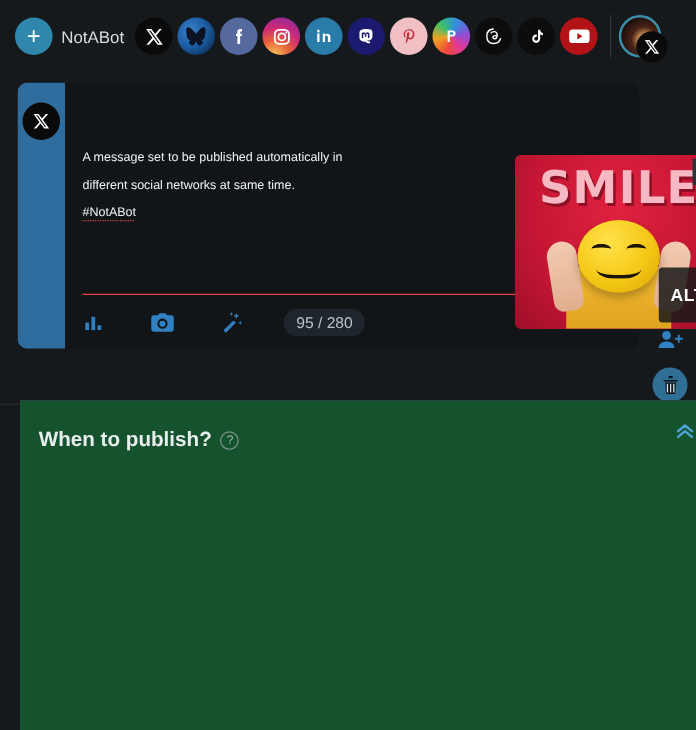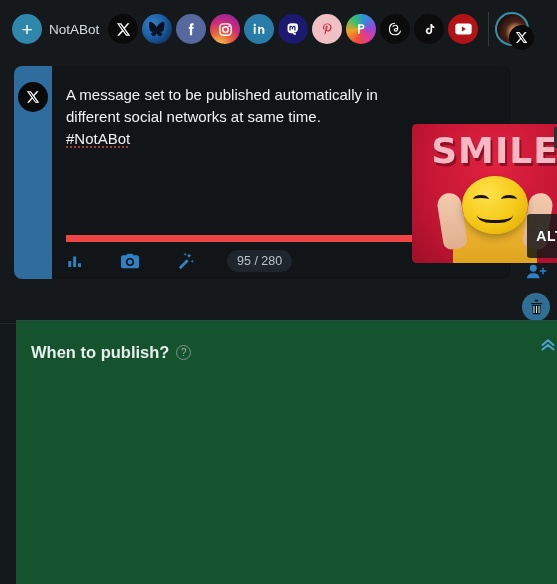--- a/index.html
+++ b/index.html
@@ -89,34 +89,34 @@
   .comp-rail {
     width: 38px; background: #2e6d9e; position: relative; flex: 0 0 auto;
   }
   .rail-badge {
     position: absolute; left: 50%; top: 16px; transform: translateX(-50%);
     width: 30px; height: 30px; border-radius: 50%;
     background: #0a0a0a; display: flex; align-items: center; justify-content: center;
   }
   .comp-body { flex: 1 1 auto; position: relative; padding: 18px 14px 0 14px; }
   .comp-text {
-    color: #f0f2f4; font-size: 15px; line-height: 22px;
-    width: 340px; white-space: pre-wrap; word-wrap: break-word;
+    color: #f0f2f4; font-size: 10px; line-height: 22px;
+    width: 340px; white-space: pre-wrap; word-wrap: break-word; margin-top: 32px;
   }
   .comp-hash {
     color: #f0f2f4;
     text-decoration: underline;
     text-decoration-style: dotted;
     text-decoration-color: #d04a4a;
     text-underline-offset: 3px;
   }
   .comp-tools {
     position: absolute; left: 14px; bottom: 0; height: 44px;
     display: flex; align-items: center; gap: 36px;
-    border-top: 7px solid #ef4444;
+    border-top: 1px solid #ef4444;
     width: 445px;
   }
   .tool-ic { color: #2f81c4; display: flex; align-items: center; cursor: pointer; }
   .char-count {
     background: #1e252c; color: #b9c3cb;
     font-size: 12.5px; padding: 4px 10px; border-radius: 12px;
     margin-left: -4px;
   }
   .thumb {
     position: absolute; left: 412px; top: 66px;

